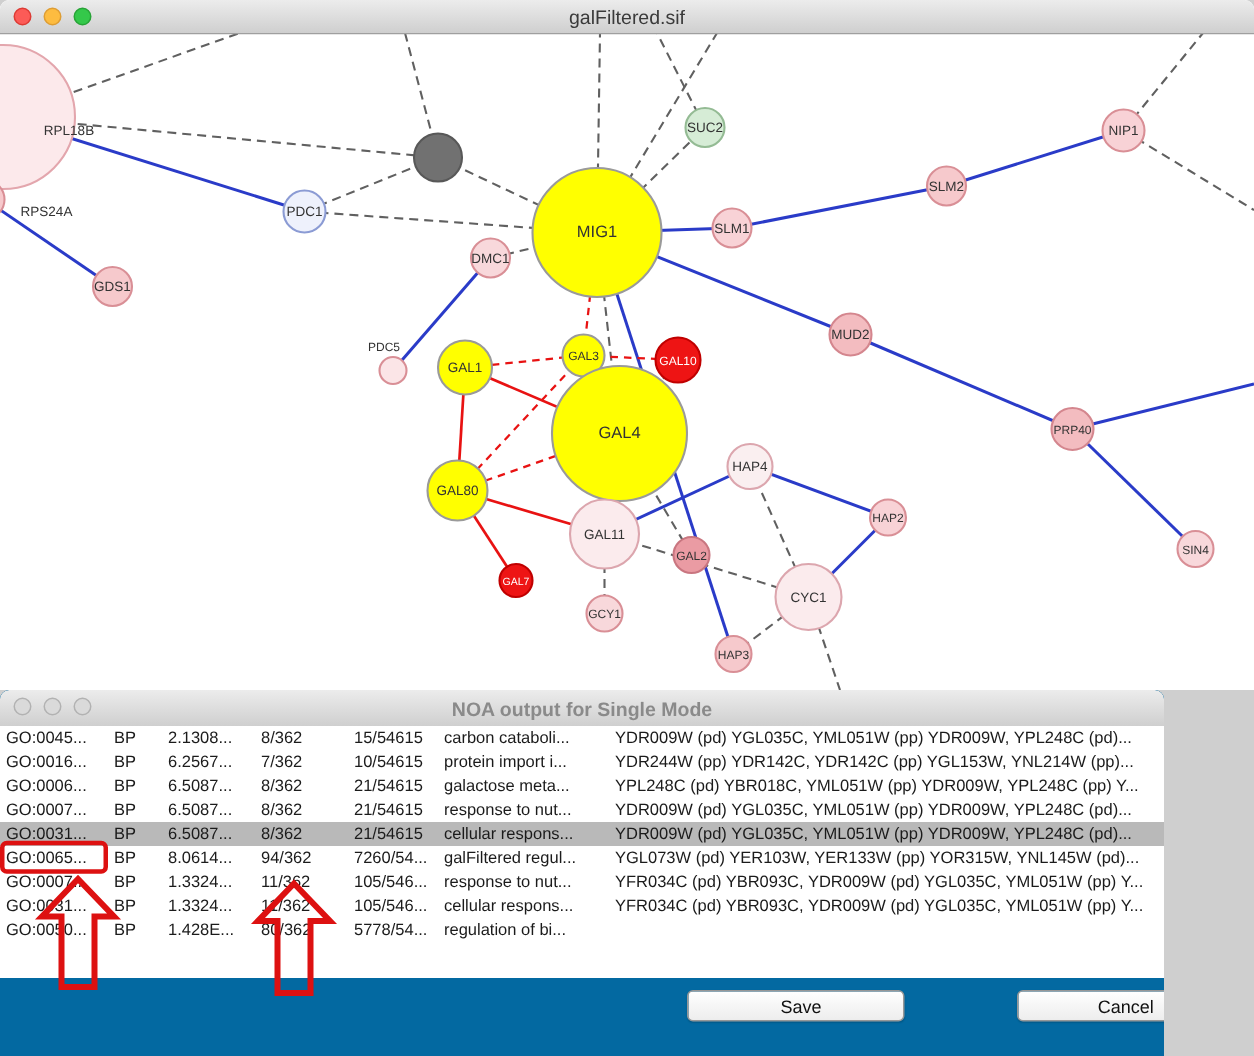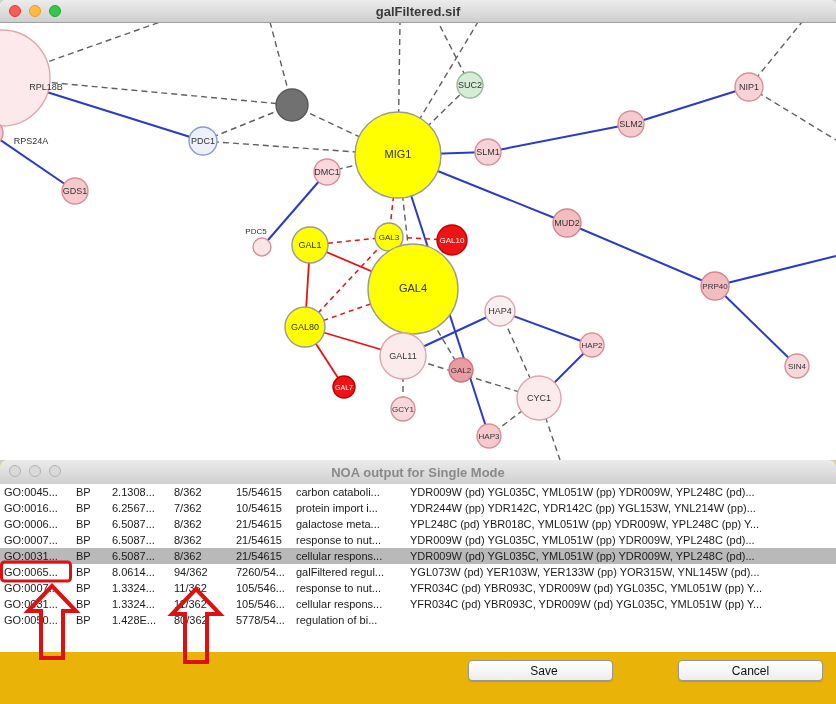--- a/index.html
+++ b/index.html
@@ -11,29 +11,29 @@
   
   .win-top{position:absolute;left:0;top:0;width:836px;height:460px;background:#ffffff;border-radius:6px 6px 0 0;overflow:hidden;}
   #network-svg{position:absolute;left:0;top:0;}
   .titlebar{
     position:absolute;left:0;top:0;width:100%;height:22px;
     background:linear-gradient(#ececec,#cfcfcf);
     border-bottom:1px solid #9f9f9f;
     display:flex;align-items:center;justify-content:center;
     border-radius:6px 6px 0 0;
   }
-  .titlebar .title{font-size:13px;font-weight:bold;color:#3a3a3a;}
+  .titlebar .title{font-size:13px;font-weight:normal;color:#3a3a3a;}
   .traffic{position:absolute;left:9px;top:5px;display:flex;gap:8px;}
   .light{width:12px;height:12px;border-radius:50%;box-sizing:border-box;padding:0;}
   .light.red{background:#fc5b57;border:1px solid #dd3b34;}
   .light.yellow{background:#fdbc40;border:1px solid #de9d33;}
   .light.green{background:#34c84a;border:1px solid #28a437;}
   .light.gray{background:#dadada;border:1px solid #b2b2b2;}
   
-  .win-bottom{position:absolute;left:0;top:460px;width:836px;height:244px;background:#eab308;border-radius:6px 6px 0 0;overflow:hidden;}
+  .win-bottom{position:absolute;left:0;top:460px;width:776px;height:244px;background:#0369a1;border-radius:6px 6px 0 0;overflow:hidden;}
   .titlebar.small{height:24px;}
   .titlebar.small .title{font-size:13px;font-weight:bold;color:#8a8a8a;}
   .table-wrap{position:absolute;left:0;top:24px;width:836px;height:168px;background:#ffffff;}
   .thead{display:flex;height:15px;background:linear-gradient(#fbfbfb,#e3e3e3);border-bottom:1px solid #b4b4b4;}
   .thead .cell{
     font-size:11px;color:#333;text-align:center;line-height:14px;
     border-right:1px solid #c3c3c3;box-sizing:border-box;
     white-space:nowrap;overflow:hidden;
   }
   .trow{display:flex;height:16px;background:#fff;}
@@ -45,21 +45,21 @@
   .c0{width:72px;}.c1{width:36px;}.c2{width:62px;}.c3{width:62px;}
   .c4{width:60px;}.c5{width:114px;}.c6{flex:1;}
   
   .mac-btn{
     position:absolute;height:21px;width:145px;top:200px;
     border:1px solid #979797;border-radius:4px;
     background:linear-gradient(#ffffff,#ededed);
     font-family:"Liberation Sans",sans-serif;font-size:12px;color:#111;
     text-align:center;line-height:18px;box-shadow:0 1px 1px rgba(0,0,0,0.15);
   }
-  .mac-btn.save{left:468px;padding-left:13px;}
+  .mac-btn.save{left:458px;padding-left:13px;}
   .mac-btn.cancel{left:678px;}
   
   .annot-overlay{position:absolute;left:0;top:0;pointer-events:none;z-index:50;}
 </style>
 </head>
 <body>
 
 <div class="win-top">
   <svg id="network-svg" width="836" height="460">
       <line x1="2" y1="78" x2="203" y2="141" stroke="#2a3bc8" stroke-width="2"></line>

